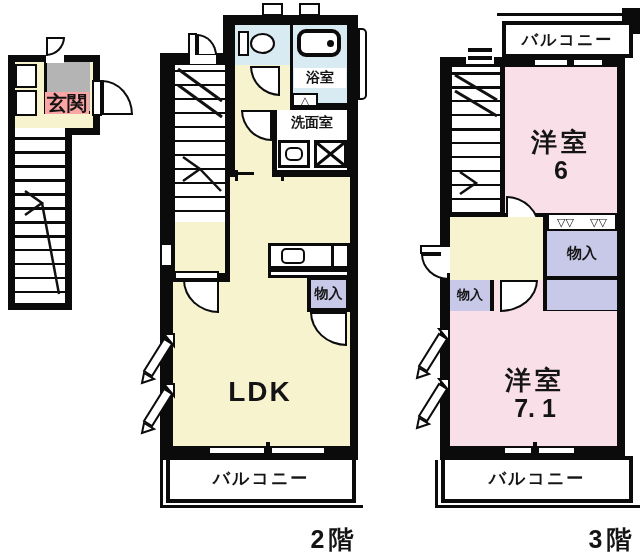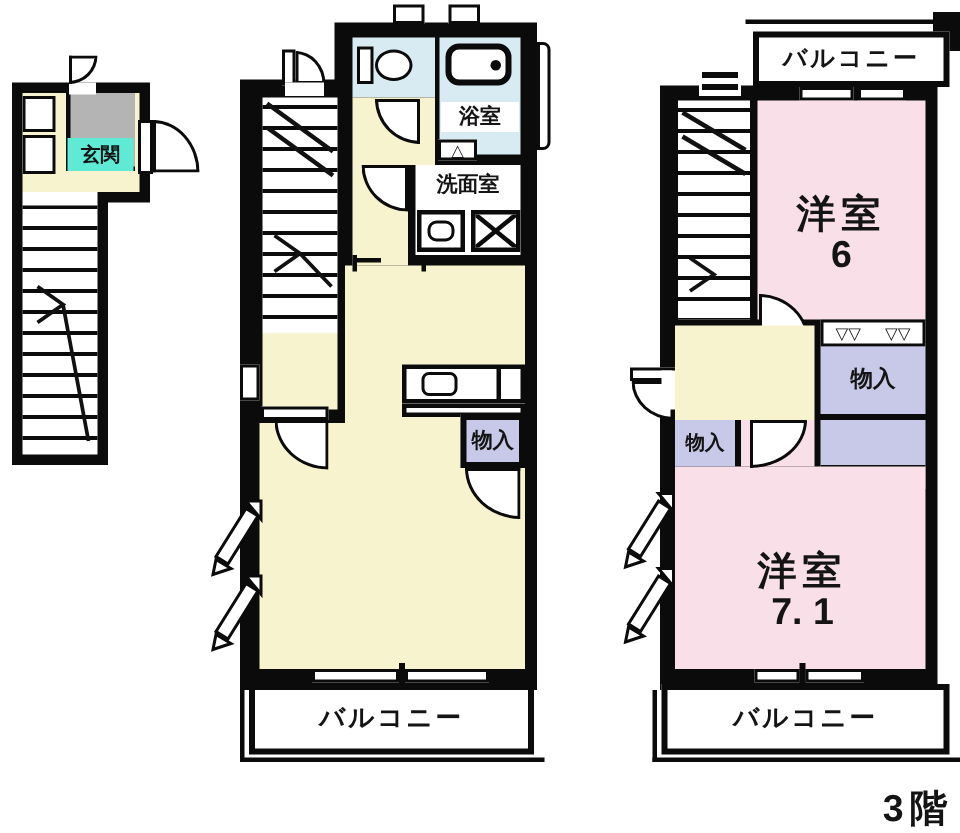--- a/index.html
+++ b/index.html
@@ -35,21 +35,21 @@
   <div class="room" style="left:15px;top:62px;width:78px;height:66px;background:var(--yellow);"></div>
   <div class="room" style="left:15px;top:128px;width:50px;height:175px;background:#fff;"></div>
   <div class="treads" style="left:15px;top:137px;width:50px;height:160px;"></div>
   <svg class="ol" style="left:15px;top:131px;" width="50" height="172" viewBox="0 0 50 172">
     <polyline points="10,60 27,72 10,84" fill="none" stroke="#111" stroke-width="2.5"></polyline>
     <line x1="27" y1="72" x2="44" y2="163" stroke="#111" stroke-width="2.5"></line>
   </svg>
   <div class="win" style="left:15px;top:64px;width:22px;height:24px;"></div>
   <div class="win" style="left:15px;top:90px;width:22px;height:26px;"></div>
   <div class="room" style="left:44px;top:62px;width:46px;height:52px;background:var(--gray);border-left:3px solid var(--wall);border-bottom:3px solid var(--wall);box-sizing:border-box;"></div>
-  <div class="lbl" style="left:45px;top:92px;width:44px;height:22px;background:#5eead4;font-size:13px;">玄関</div>
+  <div class="lbl" style="left:45px;top:92px;width:44px;height:22px;background:#fca5a5;font-size:20px;">玄関</div>
   <div class="gap" style="left:46px;top:55px;width:18px;height:8px;"></div>
   <div class="door br" style="left:46px;top:37px;width:19px;height:19px;"></div>
   <div class="win" style="left:92px;top:80px;width:10px;height:36px;"></div>
   <div class="door tr" style="left:102px;top:80px;width:31px;height:35px;"></div>
 
   <div class="blk" style="left:223px;top:15px;width:135px;height:50px;"></div>
   <div class="blk" style="left:160px;top:53px;width:198px;height:407px;"></div>
 
   <div class="win" style="left:262px;top:3px;width:21px;height:13px;"></div>
   <div class="win" style="left:299px;top:3px;width:21px;height:13px;"></div>
@@ -120,29 +120,31 @@
   <svg class="ol" style="left:138px;top:333px;" width="37" height="100" viewBox="0 0 37 100">
     <polygon points="6,38 26,6 34,11 14,43" fill="#fff" stroke="#0b0b0b" stroke-width="2"></polygon>
     <polygon points="26,1 36,1 36,13" fill="#fff" stroke="#0b0b0b" stroke-width="2"></polygon>
     <polygon points="6,40 16,46 4,50" fill="#fff" stroke="#0b0b0b" stroke-width="2"></polygon>
     <polygon points="6,88 26,56 34,61 14,93" fill="#fff" stroke="#0b0b0b" stroke-width="2"></polygon>
     <polygon points="26,51 36,51 36,63" fill="#fff" stroke="#0b0b0b" stroke-width="2"></polygon>
     <polygon points="6,90 16,96 4,100" fill="#fff" stroke="#0b0b0b" stroke-width="2"></polygon>
   </svg>
 
   <div class="lbl" style="left:185px;top:352px;width:150px;height:80px;flex-direction:column;">
+    <div style="font-size:28px;letter-spacing:2px;">LDK</div>
   </div>
 
   <div class="win" style="left:208px;top:446px;width:58px;height:9px;"></div>
   <div class="win" style="left:270px;top:446px;width:56px;height:9px;"></div>
   <div class="blk" style="left:266px;top:442px;width:4px;height:17px;"></div>
   <div class="abs" style="left:166px;top:456px;width:190px;height:47px;background:#fff;border:4px solid var(--wall);box-sizing:border-box;"></div>
   <div class="lbl" style="left:170px;top:460px;width:182px;height:39px;font-size:17px;letter-spacing:2px;">バルコニー</div>
   <div class="blk" style="left:160px;top:460px;width:3px;height:48px;"></div>
   <div class="blk" style="left:160px;top:505px;width:203px;height:3px;"></div>
+  <div class="lbl" style="left:296px;top:524px;width:76px;height:32px;font-size:25px;letter-spacing:4px;">2階</div>
 
   <div class="blk" style="left:440px;top:57px;width:185px;height:403px;"></div>
 
   <div class="blk" style="left:497px;top:13px;width:130px;height:3px;"></div>
   <div class="blk" style="left:622px;top:8px;width:18px;height:26px;"></div>
   <div class="abs" style="left:502px;top:21px;width:131px;height:37px;background:#fff;border:4px solid var(--wall);box-sizing:border-box;"></div>
   <div class="lbl" style="left:506px;top:25px;width:123px;height:29px;font-size:16px;letter-spacing:2px;">バルコニー</div>
 
   <div class="gap" style="left:466px;top:46px;width:28px;height:18px;"></div>
   <div class="blk" style="left:468px;top:48px;width:24px;height:4px;"></div>

